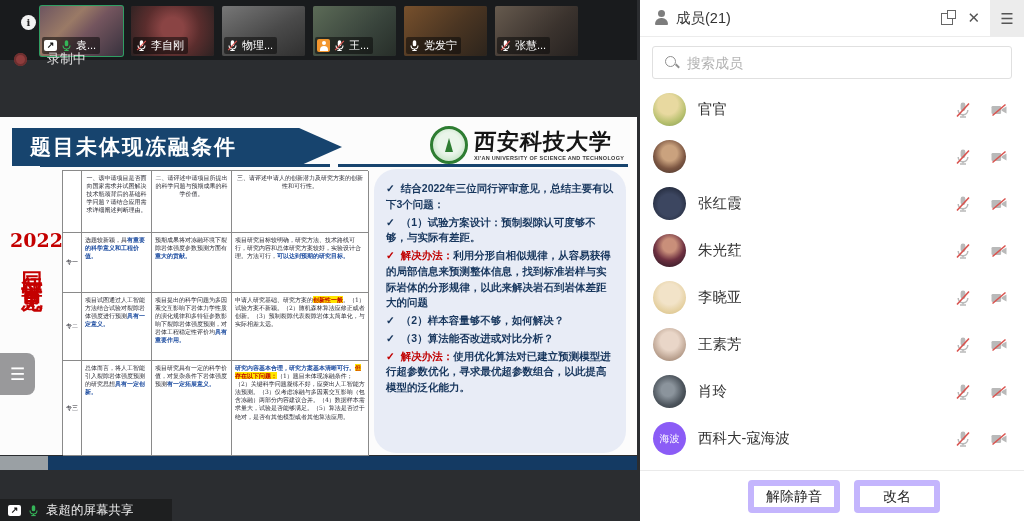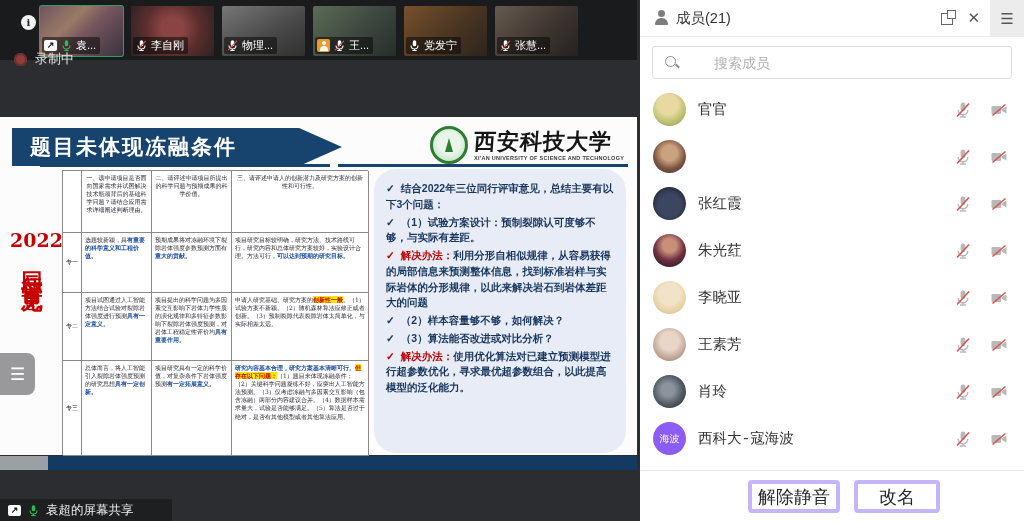--- a/index.html
+++ b/index.html
@@ -24,21 +24,21 @@
                    background:rgba(10,10,10,.55); padding:1px 4px 1px 2px; border-radius:2px; max-width:78px; }
   .thumb-name { color:#fff; font-size:11px; white-space:nowrap; overflow:hidden; }
   .share-chip { display:inline-flex; width:13px; height:11px; background:#fff; border-radius:2px; color:#111;
                 font-size:9px; font-weight:bold; align-items:center; justify-content:center; line-height:1; }
   .badge { display:inline-block; width:13px; height:13px; background:#f2962e; border-radius:2px; position:relative; }
   .badge::before { content:""; position:absolute; left:4.5px; top:2px; width:4px; height:4px; border-radius:50%; background:#fff; }
   .badge::after  { content:""; position:absolute; left:2.5px; top:7px; width:8px; height:5px; border-radius:4px 4px 0 0; background:#fff; }
   .ic { width:13px; height:13px; flex:0 0 auto; }
   .mic-green { color:#35b558; }
   .mic-white { color:#fff; }
-  .recording { position:absolute; left:14px; top:50px; display:flex; align-items:center; gap:8px; z-index:5; }
+  .recording { position:absolute; left:14px; top:50px; display:flex; align-items:center; gap:20px; z-index:5; }
   .rec-dot { width:13px; height:13px; border-radius:50%; background:#8f3d3d; box-shadow:inset 0 0 0 2px #6e2f2f; }
   .recording span.lbl { color:#e3e3e3; font-size:13px; }
 
   
   .slide { position:absolute; left:0; top:117px; width:637px; height:338px; background:#fcfcfc; }
   .banner { position:absolute; left:12px; top:11px; width:330px; height:38px; background:#17446e;
             clip-path:polygon(0 0,87% 0,100% 50%,87% 100%,0 100%); display:flex; align-items:center; }
   .banner-text { color:#fff; font-size:21px; font-weight:bold; letter-spacing:2px; padding-left:18px; }
   .logo { position:absolute; left:430px; top:9px; width:38px; height:38px; border-radius:50%;
           border:3px solid #2e7d32; background:radial-gradient(circle at 50% 45%, #eaf5ea 0 45%, #cfe8cf 70%, #9cc79c 100%); }
@@ -97,44 +97,44 @@
   .popout-ic::before { content:""; position:absolute; left:0; bottom:0; width:10px; height:10px; border:1.6px solid #666; }
   .popout-ic::after { content:""; position:absolute; right:0; top:0; width:7px; height:7px; border:1.6px solid #666; background:#fff; }
   .close-ic { position:absolute; right:10px; top:8px; font-size:15px; color:#555; line-height:20px; }
   .panel-corner { position:absolute; right:0; top:0; width:34px; height:37px; background:#ececec;
                   display:flex; align-items:center; justify-content:center; color:#555; font-size:15px; }
   .search-box { position:absolute; left:12px; top:46px; width:360px; height:33px; border:1px solid #e0e0e0; border-radius:3px;
                 display:flex; align-items:center; background:#fff; }
   .search-ic { position:relative; width:15px; height:15px; margin:0 8px 0 11px; }
   .search-ic::before { content:""; position:absolute; left:1px; top:1px; width:9px; height:9px; border:1.8px solid #8f8f8f; border-radius:50%; }
   .search-ic::after { content:""; position:absolute; left:11px; top:10px; width:5px; height:1.8px; background:#8f8f8f; transform:rotate(45deg); }
-  .search-input { flex:1; border:none; outline:none; font-size:14px; color:#333; background:transparent;margin-left:27px; }
+  .search-input { flex:1; border:none; outline:none; font-size:14px; color:#333; background:transparent; }
   .search-input::placeholder { color:#b3b3b3; }
 
   .member-list { position:absolute; left:0; top:86px; width:384px; }
   .member-row { position:relative; height:47px; }
   .avatar { position:absolute; left:13px; top:7px; width:33px; height:33px; border-radius:50%; overflow:hidden;
             display:flex; align-items:center; justify-content:center; }
   .av1 { background:radial-gradient(circle at 45% 35%,#e8d9a0 0 35%,#b7c06e 65%,#7c9452 100%); }
   .av2 { background:radial-gradient(circle at 50% 40%,#caa27e 0 30%,#7c5642 60%,#3c2c26 100%); }
   .av3 { background:radial-gradient(circle at 50% 55%,#3c4660 0 45%,#232a3c 80%,#171c28 100%); }
   .av4 { background:radial-gradient(circle at 50% 35%,#c98f7a 0 25%,#6e3040 55%,#1e1420 100%); }
   .av5 { background:radial-gradient(circle at 50% 40%,#f2e3c8 0 40%,#e4cf9e 70%,#cdb77e 100%); }
   .av6 { background:radial-gradient(circle at 50% 40%,#e9d6c8 0 35%,#b9a08e 70%,#8d7868 100%); }
   .av7 { background:radial-gradient(circle at 45% 45%,#8b949c 0 25%,#4e565e 60%,#2a2f34 100%); }
   .av8 { background:#8b5cf6; }
   .avatar-text { color:#fff; font-size:10px; }
-  .member-name { position:absolute; left:58px; top:14px; font-size:14.5px; color:#333; white-space:nowrap;font-family:Liberation Mono, monospace; }
+  .member-name { position:absolute; left:58px; top:14px; font-size:14.5px; color:#333; white-space:nowrap; }
   .row-ic { position:absolute; top:15px; width:18px; height:18px; color:#b9b9b9; }
   .row-mic { right:52px; }
   .row-cam { right:16px; }
 
   .panel-footer { position:absolute; left:0; top:470px; width:384px; height:51px; border-top:1px solid #eaeaea; }
-  .pf-btn { position:absolute; top:9px; height:33px; background:#fff; border:4px solid #c4b5fd; border-radius:4px;
-            font-size:18px; color:#262626; display:flex; align-items:center; justify-content:center; cursor:pointer; }
+  .pf-btn { position:absolute; top:9px; height:33px; background:#fff; border:6px solid #c4b5fd; border-radius:4px;
+            font-size:14px; color:#262626; display:flex; align-items:center; justify-content:center; cursor:pointer; }
   .pf-unmute { left:108px; width:92px; }
   .pf-rename { left:214px; width:86px; }
 </style>
 </head>
 <body>
 
 <svg width="0" height="0" style="position:absolute">
   <symbol id="sym-mic" viewBox="0 0 18 18">
     <rect x="6.6" y="1.6" width="4.8" height="8.6" rx="2.4" fill="currentColor"></rect>
     <path d="M4.2 9 a4.8 4.8 0 0 0 9.6 0" fill="none" stroke="currentColor" stroke-width="1.5"></path>

